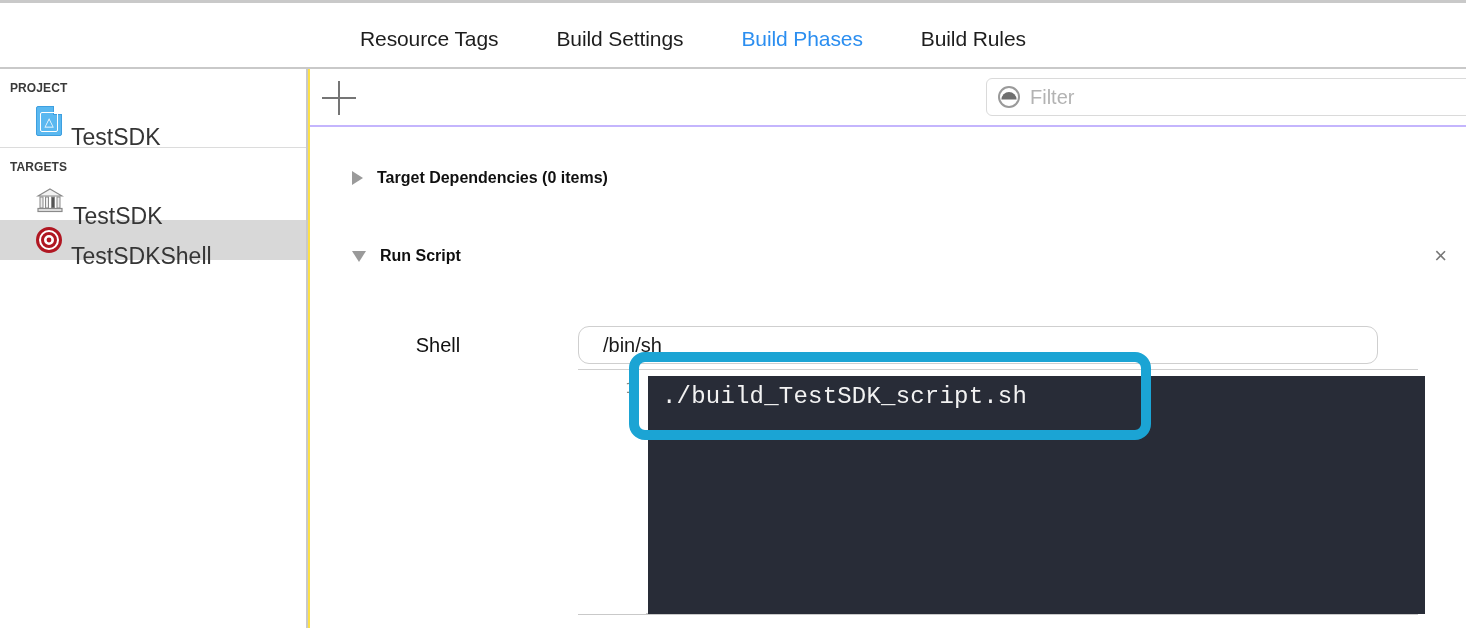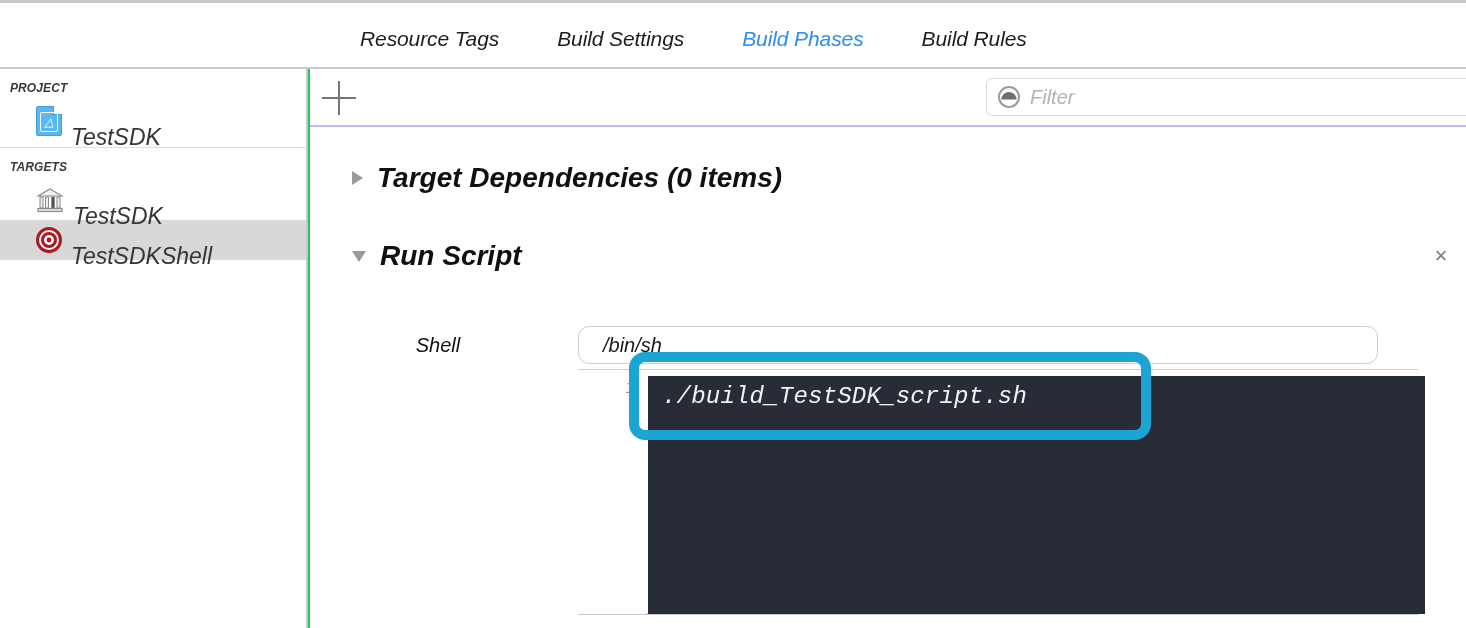--- a/index.html
+++ b/index.html
@@ -5,22 +5,21 @@
   * { box-sizing: border-box; margin: 0; padding: 0; }
   html, body {
     width: 1466px; height: 628px;
     background: #ffffff;
     font-family: "Liberation Sans", sans-serif;
     overflow: hidden;
   }
   .app {
     position: relative;
     width: 1270px; height: 628px;
-    background: #22c55e;
-    font-style: italic;
+    background: #fde047;
   }
 
   
   .topline {
     position: absolute; top: 0; left: 0; width: 1466px; height: 3px;
     background: #c9c9c9;
   }
   .breadcrumb-stub {
     position: absolute; top: 24px; left: -12px;
     width: 18px; height: 30px;
@@ -138,21 +137,21 @@
     border-left: 11px solid #9a9a9a;
     border-top: 7px solid transparent;
     border-bottom: 7px solid transparent;
   }
   .tri.expanded {
     border-top: 11px solid #9a9a9a;
     border-left: 7px solid transparent;
     border-right: 7px solid transparent;
   }
   .phase-title {
-    font-size: 28px; font-weight: bold; color: #101010;
+    font-size: 16px; font-weight: bold; color: #101010;
     white-space: nowrap;
   }
   .phase-close {
     position: absolute; right: 19px;
     font-size: 22px; color: #777777; cursor: default;
     line-height: 1;
   }
   .row-rel { position: relative; }
 
   

